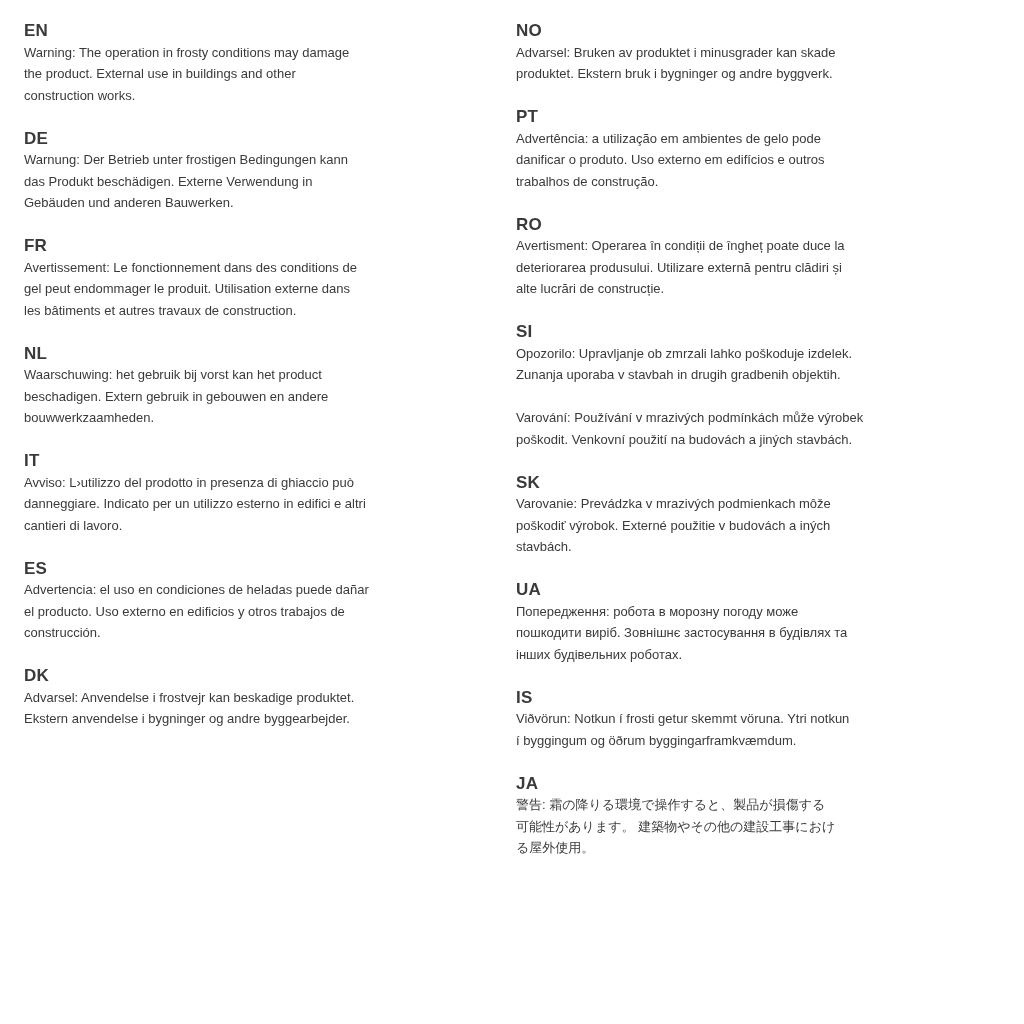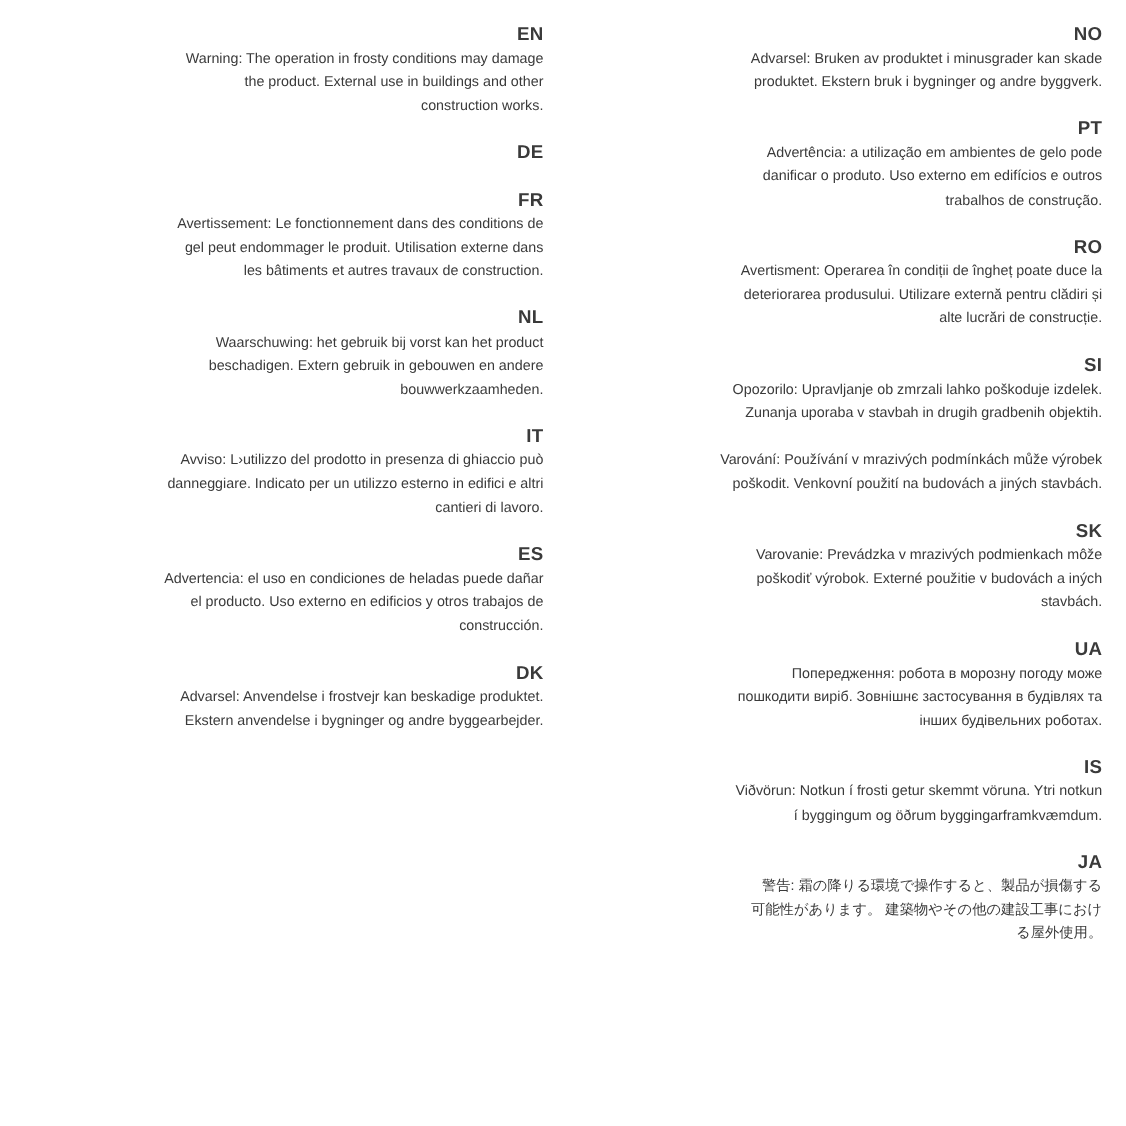--- a/index.html
+++ b/index.html
@@ -16,21 +16,21 @@
     height: 1024px;
     padding: 20px 18px 0 24px;
     display: flex;
     gap: 22px;
     font-family: "Liberation Sans", "DejaVu Sans", sans-serif;
     color: #3a3a3a;
   }
   .col { flex: 0 0 auto; }
   .col-left  { width: 470px; }
   .col-right { width: 486px; }
-  .lang { margin: 0 0 21.5px 0; text-align: right; }
+  .lang { margin: 0 0 21.5px 0; }
   .lang:last-child { margin-bottom: 0; }
   .code {
     font-size: 17px;
     line-height: 21.5px;
     font-weight: bold;
     letter-spacing: 0.2px;
   }
   .body-text {
     font-size: 13px;
     line-height: 21.5px;
@@ -45,20 +45,23 @@
 
   <div class="col col-left">
     <section class="lang">
       <div class="code">EN</div>
       <div class="body-text">Warning: The operation in frosty conditions may damage
 the product. External use in buildings and other
 construction works.</div>
     </section>
     <section class="lang">
       <div class="code">DE</div>
+      <div class="body-text">Warnung: Der Betrieb unter frostigen Bedingungen kann
+das Produkt beschädigen. Externe Verwendung in
+Gebäuden und anderen Bauwerken.</div>
     </section>
     <section class="lang">
       <div class="code">FR</div>
       <div class="body-text">Avertissement: Le fonctionnement dans des conditions de
 gel peut endommager le produit. Utilisation externe dans
 les bâtiments et autres travaux de construction.</div>
     </section>
     <section class="lang">
       <div class="code">NL</div>
       <div class="body-text">Waarschuwing: het gebruik bij vorst kan het product

